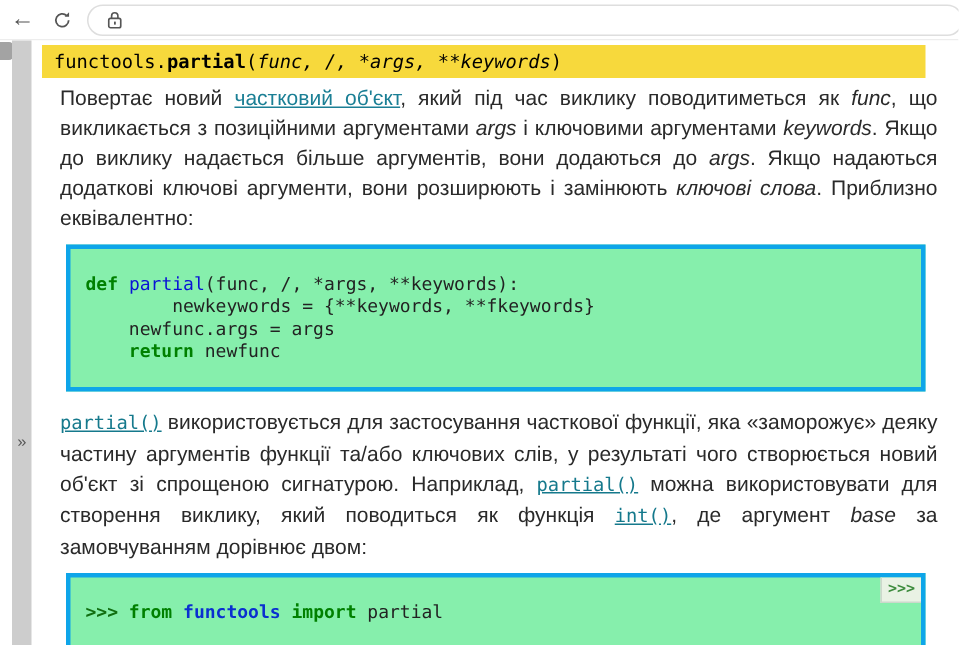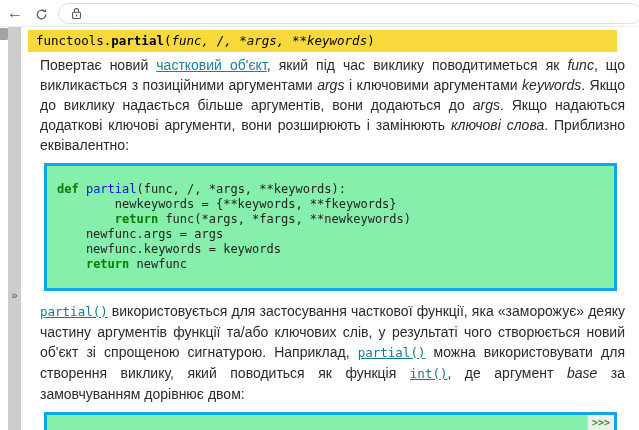--- a/index.html
+++ b/index.html
@@ -113,23 +113,21 @@
 
     <div class="sig">
       <span class="sig-prefix">functools.</span><span class="sig-name">partial</span><span class="sig-paren">(</span><span class="sig-params">func, /, *args, **keywords</span><span class="sig-paren">)</span>
     </div>
 
     <p class="para"><span>Повертає новий </span><a href="#" class="doclink">частковий об'єкт</a><span>, який під час виклику поводитиметься як </span><em>func</em><span>, що викликається з позиційними аргументами </span><em>args</em><span> і ключовими аргументами </span><em>keywords</em><span>. Якщо до виклику надається більше аргументів, вони додаються до </span><em>args</em><span>. Якщо надаються додаткові ключові аргументи, вони розширюють і замінюють </span><em>ключові слова</em><span>. Приблизно еквівалентно:</span></p>
 
     <div class="codeblock">
         <div class="codeline"><span class="tok-k">def</span><span> </span><span class="tok-nf">partial</span><span>(func, /, *args, **keywords):</span></div>
         <div class="codeline"><span>        newkeywords = {**keywords, **fkeywords}</span></div>
-        <div class="codeline"><span>        </span><span class="tok-k">return</span><span> func(*args, *fargs, **newkeywords)</span></div>
         <div class="codeline"><span>    newfunc.args = args</span></div>
-        <div class="codeline"><span>    newfunc.keywords = keywords</span></div>
         <div class="codeline"><span>    </span><span class="tok-k">return</span><span> newfunc</span></div>
       </div>
 
     <p class="para"><a href="#" class="codelink">partial()</a><span> використовується для застосування часткової функції, яка «заморожує» деяку частину аргументів функції та/або ключових слів, у результаті чого створюється новий об'єкт зі спрощеною сигнатурою. Наприклад, </span><a href="#" class="codelink">partial()</a><span> можна використовувати для створення виклику, який поводиться як функція </span><a href="#" class="codelink">int()</a><span>, де аргумент </span><em>base</em><span> за замовчуванням дорівнює двом:</span></p>
 
     <div class="codeblock">
       <button class="prompt-toggle">&gt;&gt;&gt;</button>
       <div>
           <div class="codeline"><span class="tok-gp">&gt;&gt;&gt; </span><span class="tok-k">from</span><span> </span><span class="tok-nn">functools</span><span> </span><span class="tok-k">import</span><span> partial</span></div>
         </div>

